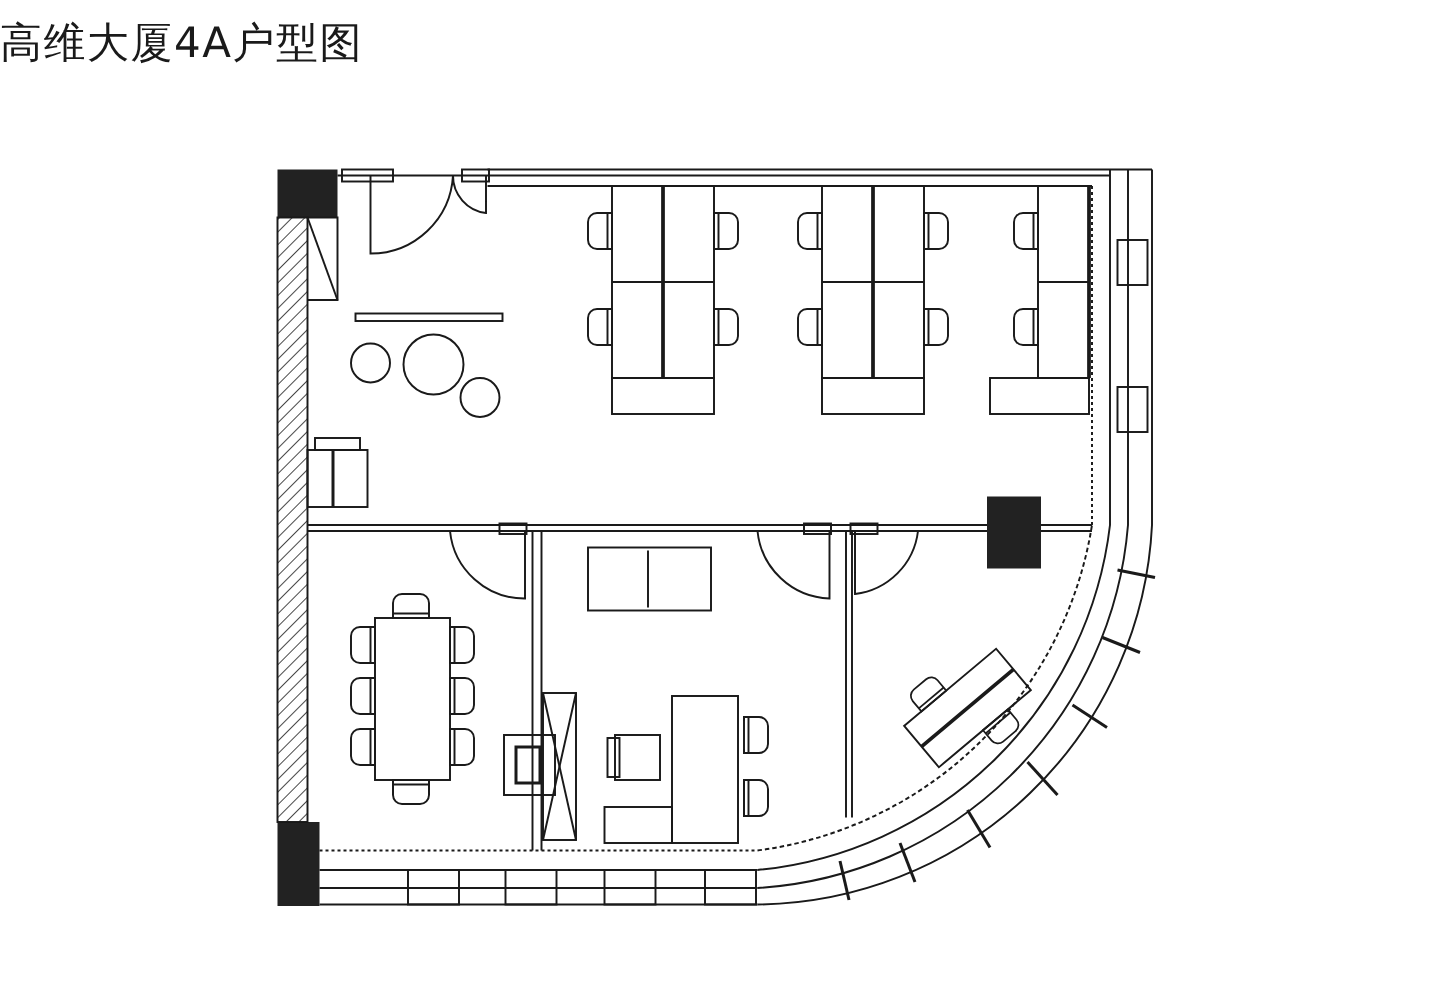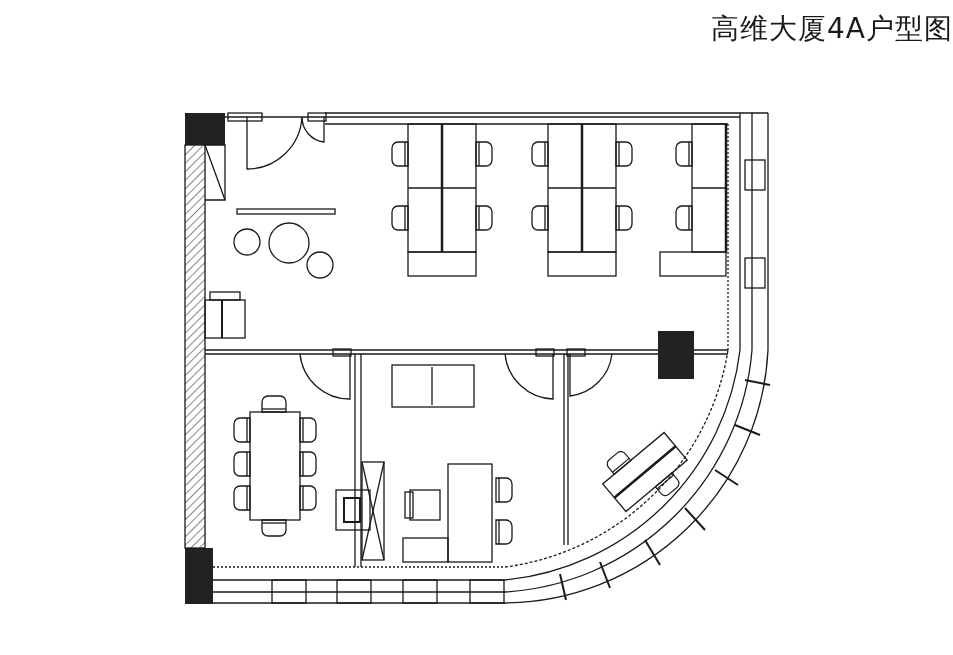--- a/index.html
+++ b/index.html
@@ -1,17 +1,17 @@
 <!DOCTYPE html>
 <html><head>
 <meta charset="utf-8">
 <style>
   html,body{margin:0;padding:0;background:#ffffff;}
   body{width:953px;height:655px;position:relative;overflow:hidden;font-family:"DejaVu Sans",sans-serif;}
-  .title{position:absolute;left:0;top:10px;width:953px;text-align:right;font-size:28px;color:#1a1a1a;letter-spacing:1px;}
+  .title{position:absolute;left:0;top:10px;width:953px;text-align:left;font-size:28px;color:#1a1a1a;letter-spacing:1px;}
   svg{position:absolute;left:0;top:0;}
 </style>
 </head>
 <body>
 
 <div class="title">高维大厦4A户型图</div>
 
 <svg width="953" height="655" viewBox="0 0 953 655" fill="none" stroke="#1a1a1a" stroke-width="1.3">
   <defs>
     <pattern id="hatch" width="6" height="6" patternUnits="userSpaceOnUse" patternTransform="rotate(45)">

